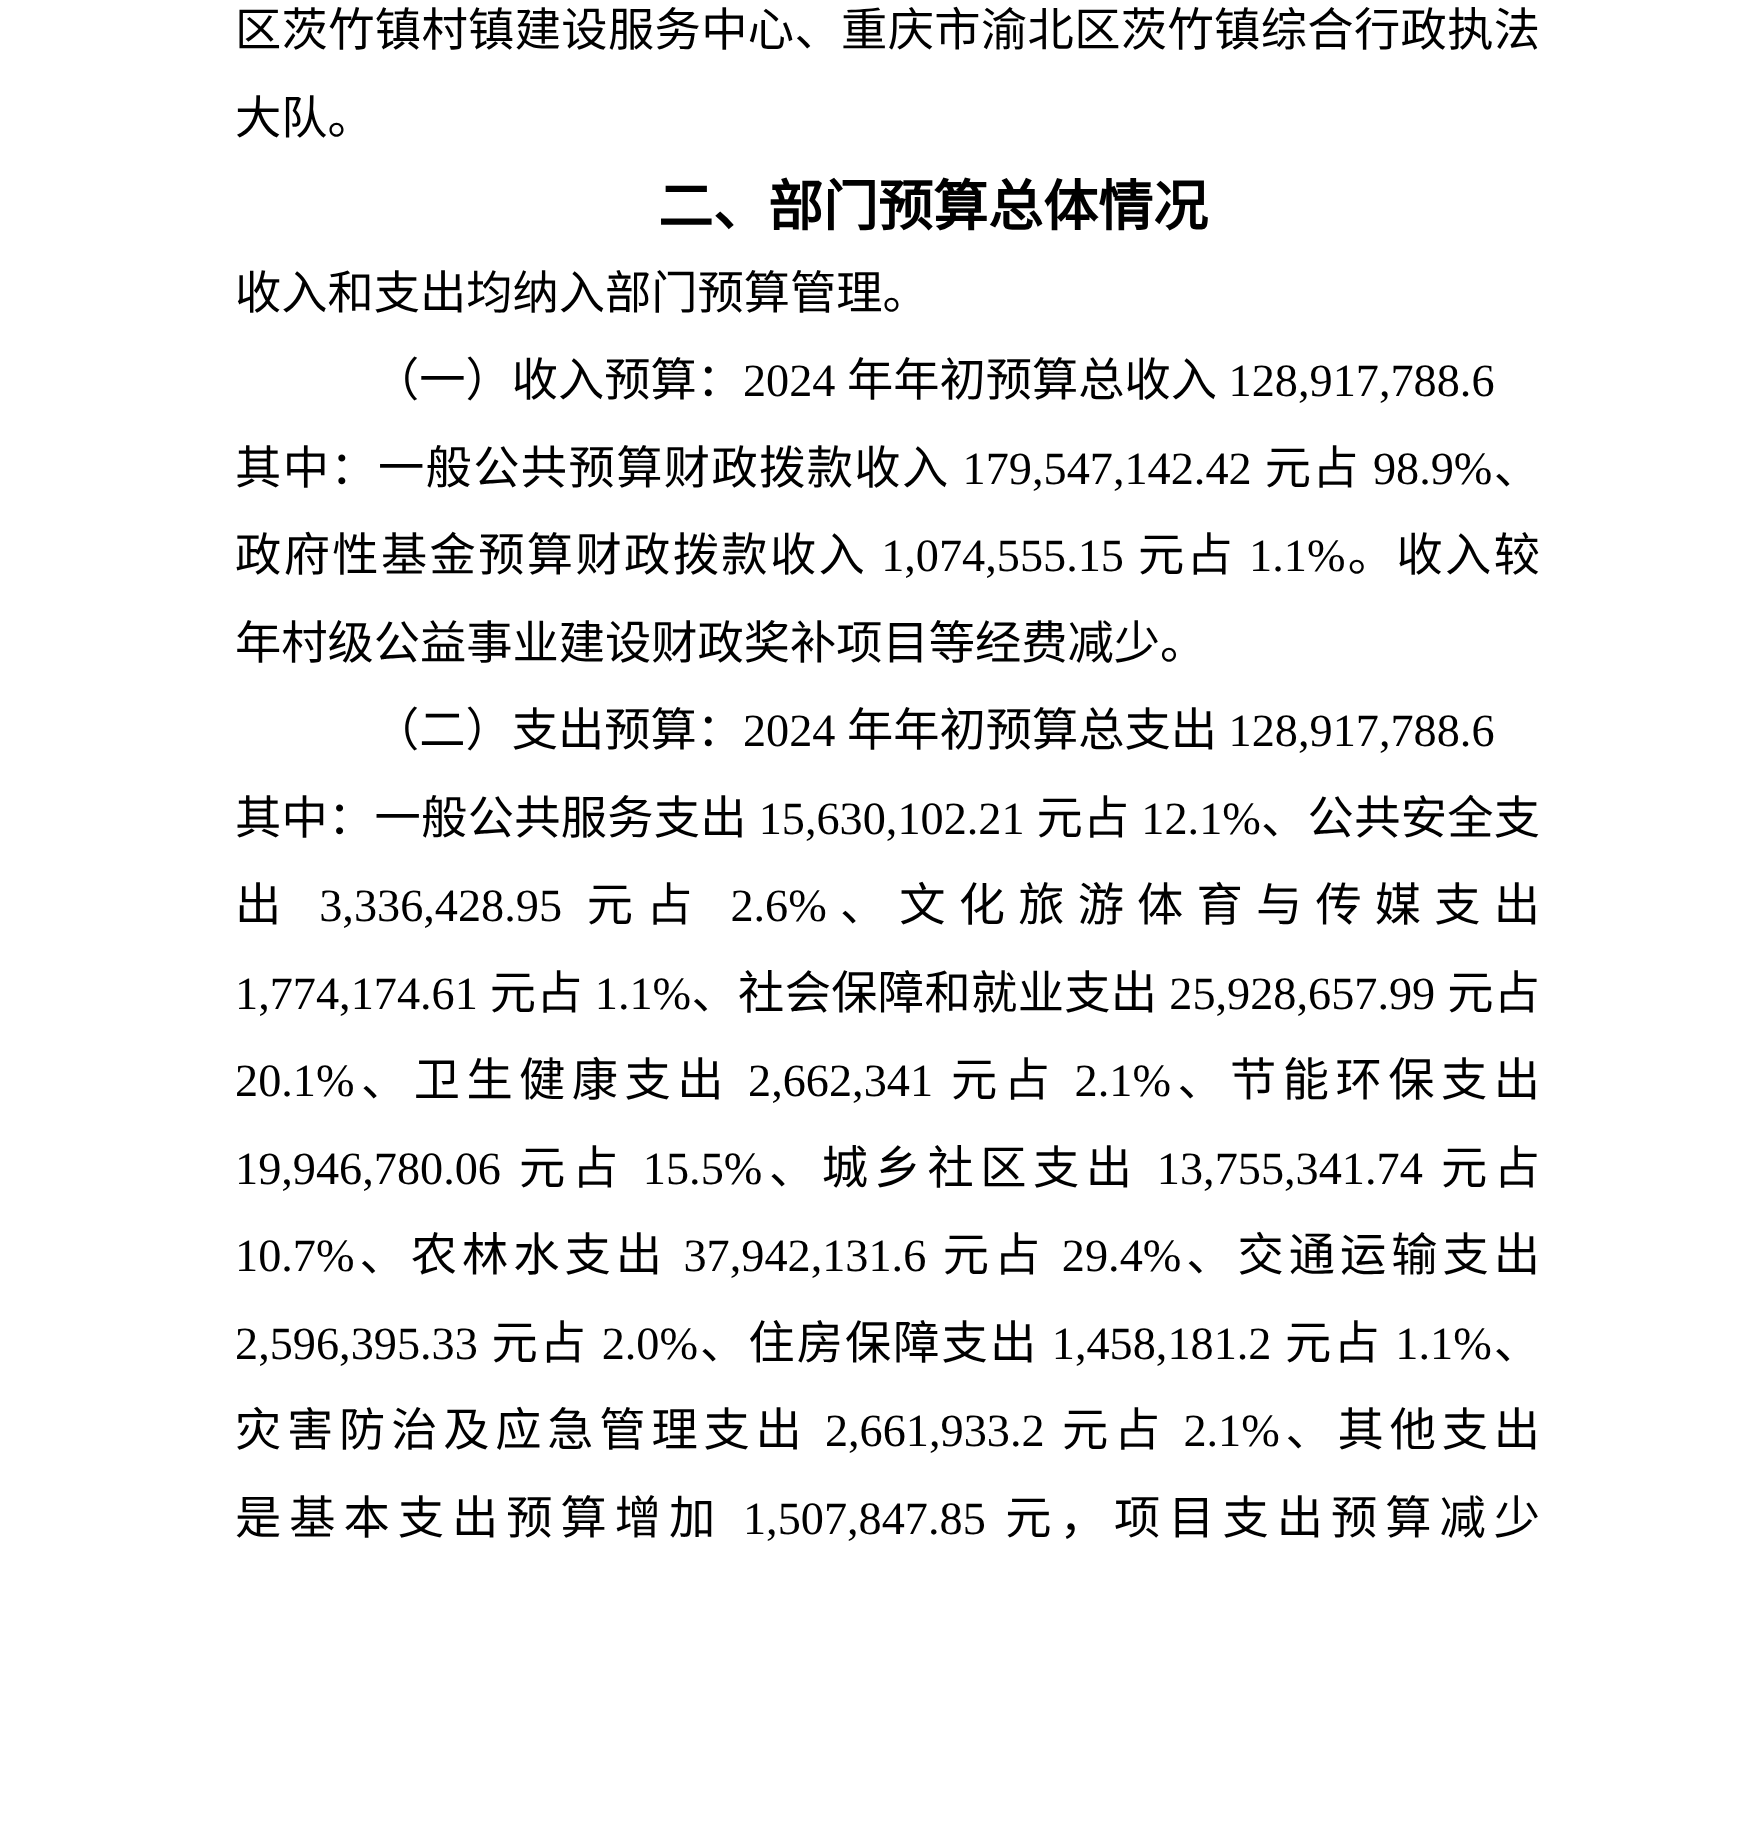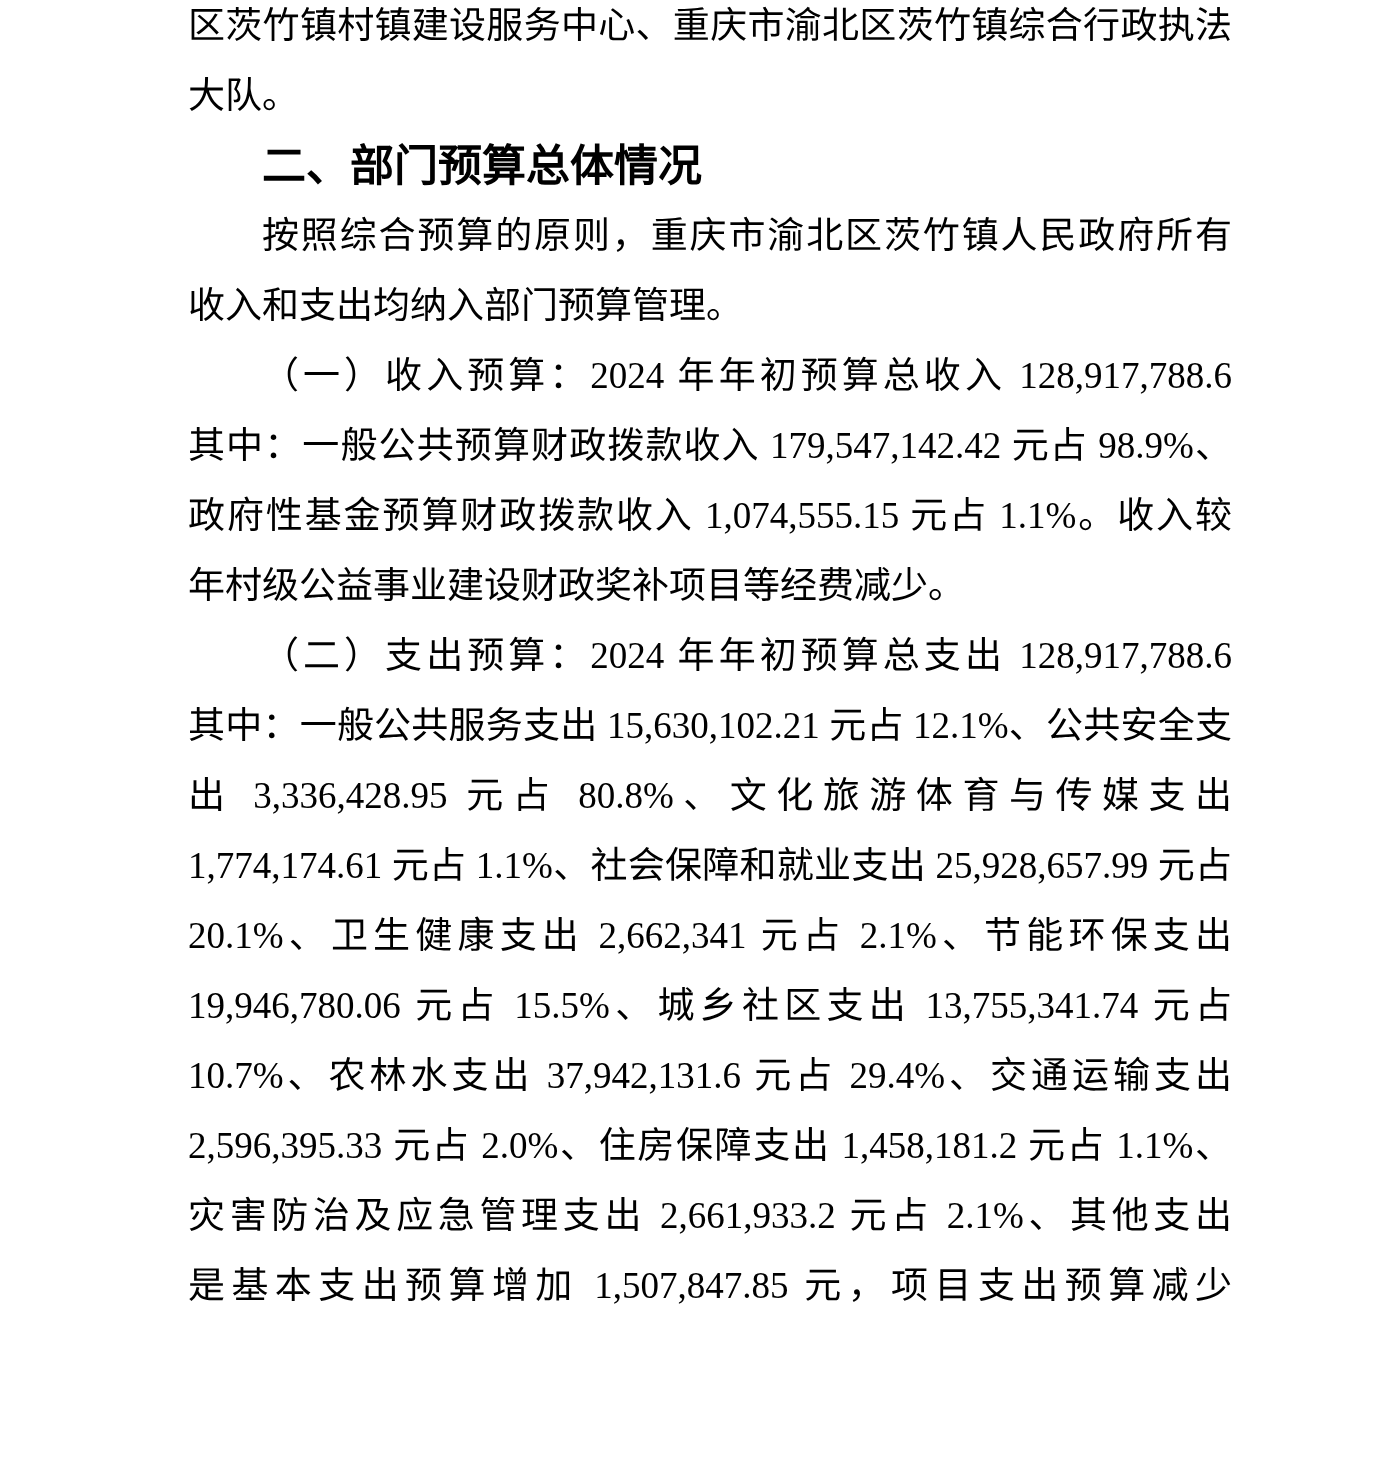--- a/index.html
+++ b/index.html
@@ -29,44 +29,44 @@
     color: #000000;
     overflow: hidden;
   }
   .line-fill {
     text-align: justify;
     text-align-last: justify;
     -moz-text-align-last: justify;
   }
   .line-indent {
     padding-left: 74px;
+    text-align: center;
   }
   .line-heading {
     font-family: "Liberation Sans", "DejaVu Sans", sans-serif;
     font-weight: 700;
     font-size: 44px;
   }
 </style>
 </head>
 <body>
 
 <div class="page">
   <div class="content" id="content">
       <div class="line line-fill">区茨竹镇村镇建设服务中心、重庆市渝北区茨竹镇综合行政执法</div>
       <div class="line">大队。</div>
       <div class="line line-heading line-indent">二、部门预算总体情况</div>
-      <div class="line line-indent line-fill">按照综合预算的原则，重庆市渝北区茨竹镇人民政府所有</div>
       <div class="line">收入和支出均纳入部门预算管理。</div>
       <div class="line line-indent line-fill">（一）收入预算：2024 年年初预算总收入 128,917,788.6 元，</div>
       <div class="line line-fill">其中：一般公共预算财政拨款收入 179,547,142.42 元占 98.9%、</div>
       <div class="line line-fill">政府性基金预算财政拨款收入 1,074,555.15 元占 1.1%。收入较</div>
       <div class="line">年村级公益事业建设财政奖补项目等经费减少。</div>
       <div class="line line-indent line-fill">（二）支出预算：2024 年年初预算总支出 128,917,788.6 元，</div>
       <div class="line line-fill">其中：一般公共服务支出 15,630,102.21 元占 12.1%、公共安全支</div>
-      <div class="line line-fill">出 3,336,428.95 元占 80.8%、文化旅游体育与传媒支出</div>
+      <div class="line line-fill">出 3,336,428.95 元占 2.6%、文化旅游体育与传媒支出</div>
       <div class="line line-fill">1,774,174.61 元占 1.1%、社会保障和就业支出 25,928,657.99 元占</div>
       <div class="line line-fill">20.1%、卫生健康支出 2,662,341 元占 2.1%、节能环保支出</div>
       <div class="line line-fill">19,946,780.06 元占 15.5%、城乡社区支出 13,755,341.74 元占</div>
       <div class="line line-fill">10.7%、农林水支出 37,942,131.6 元占 29.4%、交通运输支出</div>
       <div class="line line-fill">2,596,395.33 元占 2.0%、住房保障支出 1,458,181.2 元占 1.1%、</div>
       <div class="line line-fill">灾害防治及应急管理支出 2,661,933.2 元占 2.1%、其他支出</div>
       <div class="line line-fill">是基本支出预算增加 1,507,847.85 元，项目支出预算减少</div>
     </div>
 </div>
 

